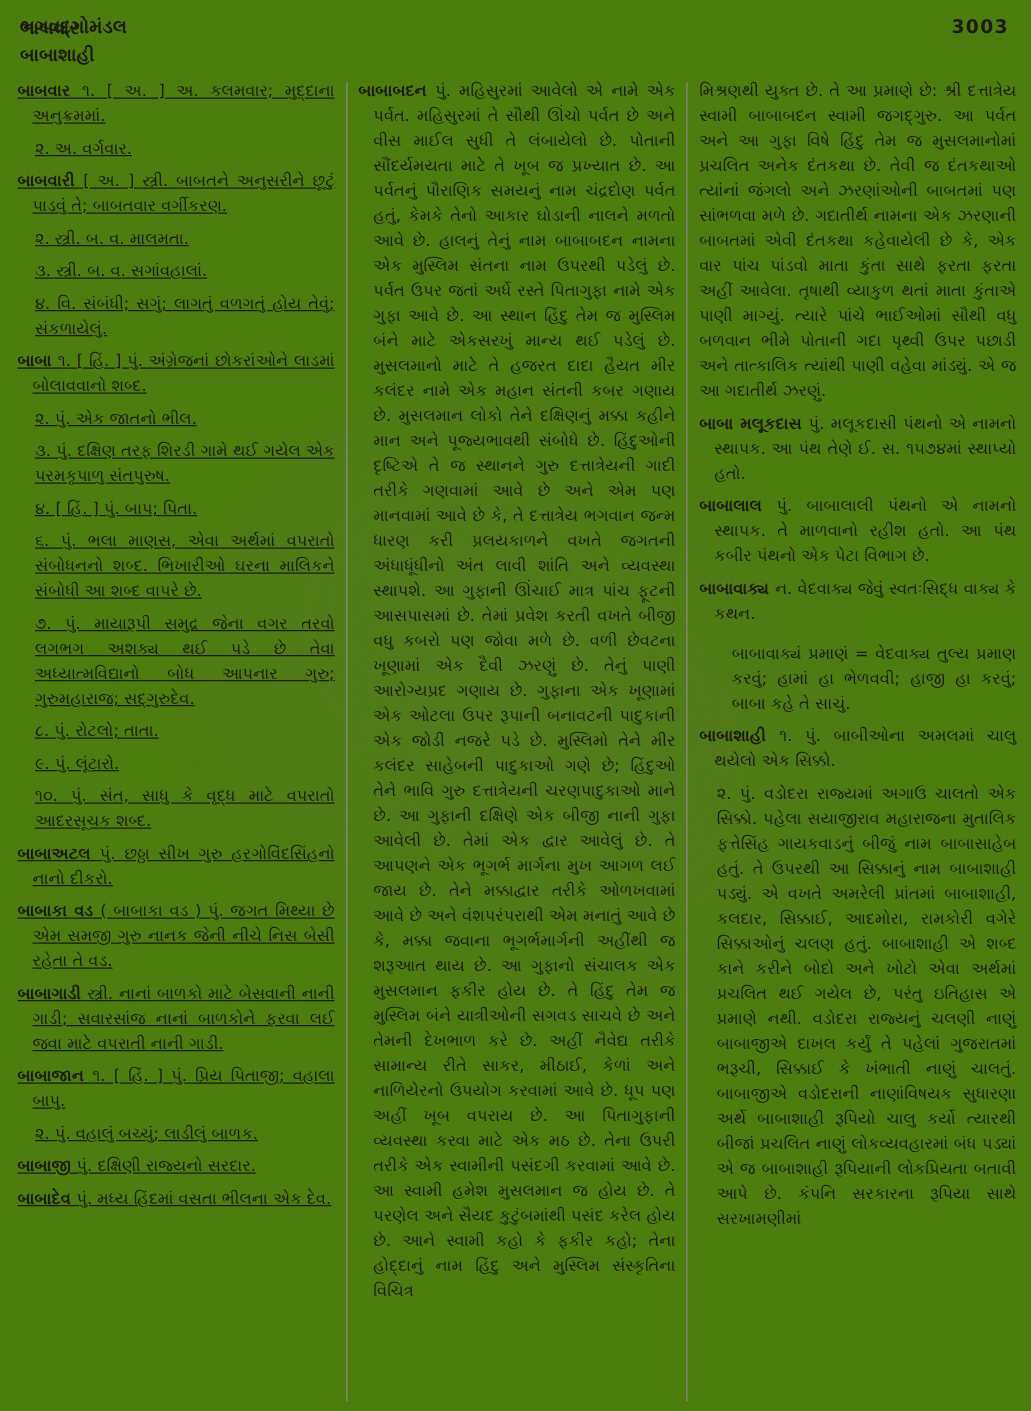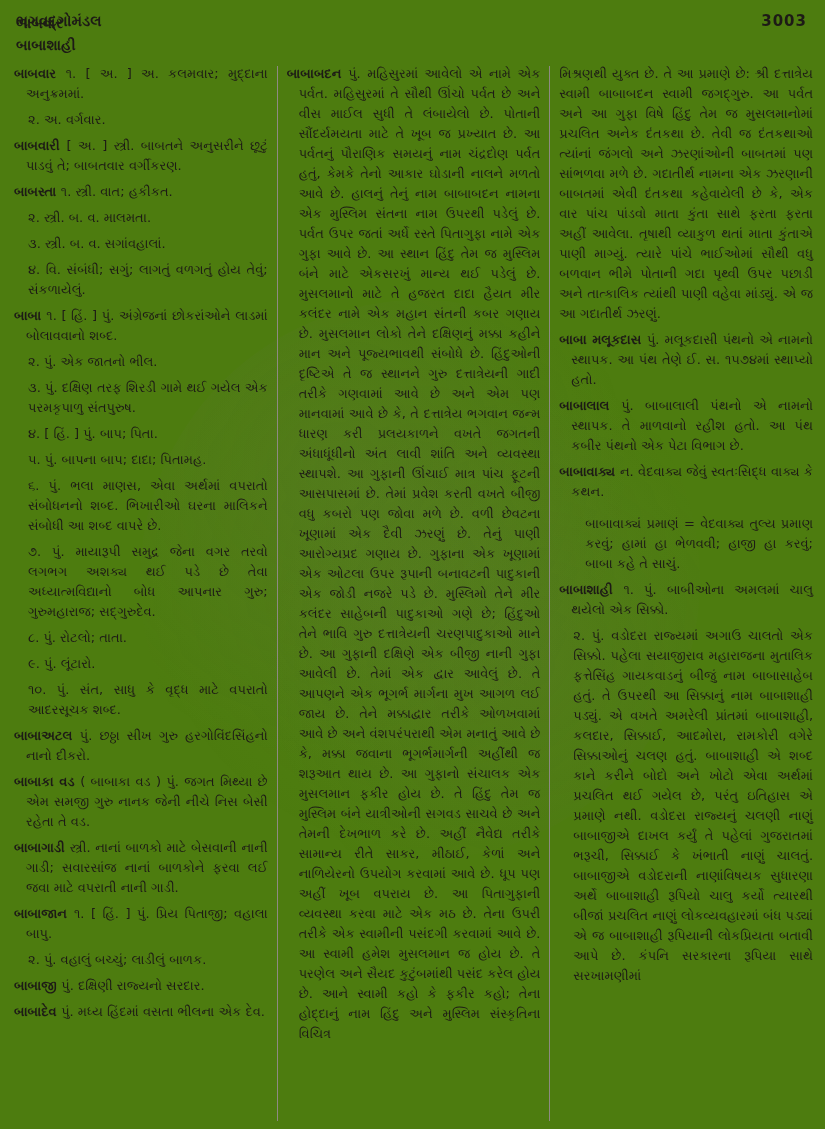--- a/index.html
+++ b/index.html
@@ -37,21 +37,21 @@
     display:flex;
   }
   .col{
     flex:1 1 0;
     padding:0 9px;
     overflow:hidden;
     font-size:13px;
     line-height:20px;
     text-align:justify;
   }
-  .col:first-child{padding-left:2px;}
+  .col:first-child{padding-left:2px;text-decoration:underline;}
   .col:last-child{padding-right:2px;}
   .rule{width:1px;background:#8d8a82;margin:2px 0;}
   p.entry{margin:0 0 6px 0;padding-left:12px;text-indent:-12px;}
   p.entry b{font-weight:bold;}
   p.sense{margin:0 0 6px 0;padding-left:14px;text-indent:0;}
   p.idiom{margin:12px 0 6px 0;padding-left:26px;text-indent:0;}
   p.cont{margin:0 0 6px 0;padding:0;text-indent:0;}
 </style>
 </head>
 <body>
@@ -66,29 +66,27 @@
     </div>
     <div class="head-center">ભગવદ્ગોમંડલ</div>
     <div class="head-right">3003</div>
   </header>
 
   <main class="columns">
     <section class="col" id="col-0">
         <p class="entry"><b>બાબવાર </b>૧. [ અ. ] અ. કલમવાર; મુદ્દાના અનુક્રમમાં.</p>
         <p class="sense">૨. અ. વર્ગવાર.</p>
         <p class="entry"><b>બાબવારી </b>[ અ. ] સ્ત્રી. બાબતને અનુસરીને છૂટું પાડવું તે; બાબતવાર વર્ગીકરણ.</p>
-        <p class="entry"><b>બાબસ્તા </b>૧. સ્ત્રી. વાત; હકીકત.</p>
         <p class="sense">૨. સ્ત્રી. બ. વ. માલમતા.</p>
         <p class="sense">૩. સ્ત્રી. બ. વ. સગાંવહાલાં.</p>
         <p class="sense">૪. વિ. સંબંધી; સગું; લાગતું વળગતું હોય તેવું; સંકળાયેલું.</p>
         <p class="entry"><b>બાબા </b>૧. [ હિં. ] પું. અંગ્રેજનાં છોકરાંઓને લાડમાં બોલાવવાનો શબ્દ.</p>
         <p class="sense">૨. પું. એક જાતનો ભીલ.</p>
         <p class="sense">૩. પું. દક્ષિણ તરફ શિરડી ગામે થઈ ગયેલ એક પરમકૃપાળુ સંતપુરુષ.</p>
         <p class="sense">૪. [ હિં. ] પું. બાપ; પિતા.</p>
-        <p class="sense">૫. પું. બાપના બાપ; દાદા; પિતામહ.</p>
         <p class="sense">૬. પું. ભલા માણસ, એવા અર્થમાં વપરાતો સંબોધનનો શબ્દ. ભિખારીઓ ઘરના માલિકને સંબોધી આ શબ્દ વાપરે છે.</p>
         <p class="sense">૭. પું. માયારૂપી સમુદ્ર જેના વગર તરવો લગભગ અશક્ય થઈ પડે છે તેવા અધ્યાત્મવિદ્યાનો બોધ આપનાર ગુરુ; ગુરુમહારાજ; સદ્ગુરુદેવ.</p>
         <p class="sense">૮. પું. રોટલો; તાતા.</p>
         <p class="sense">૯. પું. લૂંટારો.</p>
         <p class="sense">૧૦. પું. સંત, સાધુ કે વૃદ્ધ માટે વપરાતો આદરસૂચક શબ્દ.</p>
         <p class="entry"><b>બાબાઅટલ </b>પું. છઠ્ઠા સીખ ગુરુ હરગોવિંદસિંહનો નાનો દીકરો.</p>
         <p class="entry"><b>બાબાકા વડ </b>( બાબાકા વડ ) પું. જગત મિથ્યા છે એમ સમજી ગુરુ નાનક જેની નીચે નિસ બેસી રહેતા તે વડ.</p>
         <p class="entry"><b>બાબાગાડી </b>સ્ત્રી. નાનાં બાળકો માટે બેસવાની નાની ગાડી; સવારસાંજ નાનાં બાળકોને ફરવા લઈ જવા માટે વપરાતી નાની ગાડી.</p>
         <p class="entry"><b>બાબાજાન </b>૧. [ હિં. ] પું. પ્રિય પિતાજી; વહાલા બાપુ.</p>
         <p class="sense">૨. પું. વહાલું બચ્ચું; લાડીલું બાળક.</p>

